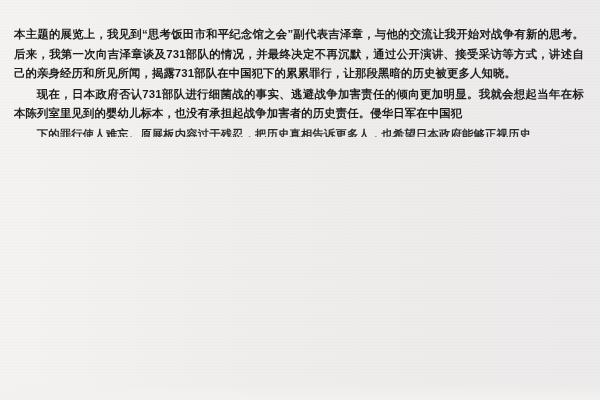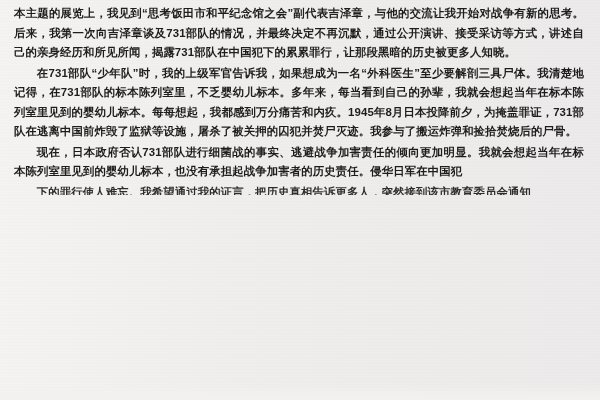--- a/index.html
+++ b/index.html
@@ -12,21 +12,21 @@
     background: #f2f1ef;
     font-family: "Liberation Sans", sans-serif;
     overflow: hidden;
   }
   #page {
     position: relative;
     width: 600px;
     height: 400px;
     background: linear-gradient(to right, #f4f3f1 0%, #efeeec 40%, #eceaea 100%);
     box-sizing: border-box;
-    padding: 4px 16px 0 14px;
+    padding: 25px 16px 0 14px;
     overflow: hidden;
   }
   
   #page::after {
     content: "";
     position: absolute;
     left: 0; top: 0; right: 0; bottom: 0;
     pointer-events: none;
     background:
       repeating-linear-gradient(
@@ -72,18 +72,17 @@
     z-index: 3;
     pointer-events: none;
   }
 </style>
 </head>
 <body>
 
 <div id="page">
   <div class="doc-body">
     <p class="para first">本主题的展览上，我见到“思考饭田市和平纪念馆之会”副代表吉泽章，与他的交流让我开始对战争有新的思考。后来，我第一次向吉泽章谈及731部队的情况，并最终决定不再沉默，通过公开演讲、接受采访等方式，讲述自己的亲身经历和所见所闻，揭露731部队在中国犯下的累累罪行，让那段黑暗的历史被更多人知晓。</p>
-    <p class="para">在731部队“少年队”时，我的上级军官告诉我，如果想成为一名“外科医生”至少要解剖三具尸体。我清楚地记得，在731部队的标本陈列室里，不乏婴幼儿标本。多年来，每当看到自己的孙辈，我就会想起当年在标本陈列室里见到的婴幼儿标本。每每想起，我都感到万分痛苦和内疚。1945年8月日本投降前夕，为掩盖罪证，731部队在逃离中国前炸毁了监狱等设施，屠杀了被关押的囚犯并焚尸灭迹。我参与了搬运炸弹和捡拾焚烧后的尸骨。</p>
     <p class="para">现在，日本政府否认731部队进行细菌战的事实、逃避战争加害责任的倾向更加明显。我就会想起当年在标本陈列室里见到的婴幼儿标本，也没有承担起战争加害者的历史责任。侵华日军在中国犯</p>
-    <p class="para clipped">下的罪行使人难忘。我希望通过我的证言，把历史真相告诉更多人，突然接到该市教育委员会通知</p>
+    <p class="para clipped">下的罪行使人难忘。原展板内容过于残忍，把历史真相告诉更多人，也希望日本政府能够正视历史</p>
   </div>
   <div class="fade-bottom"></div>
 </div>
 
 </body></html>

